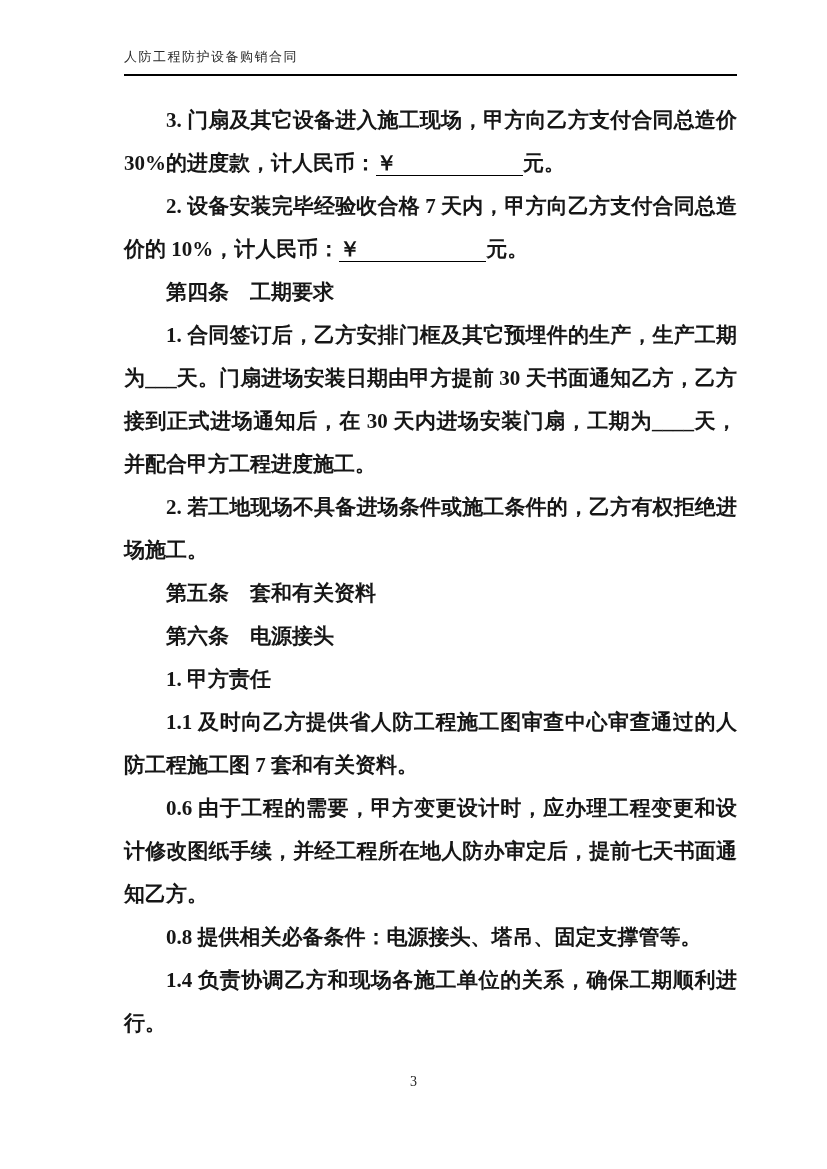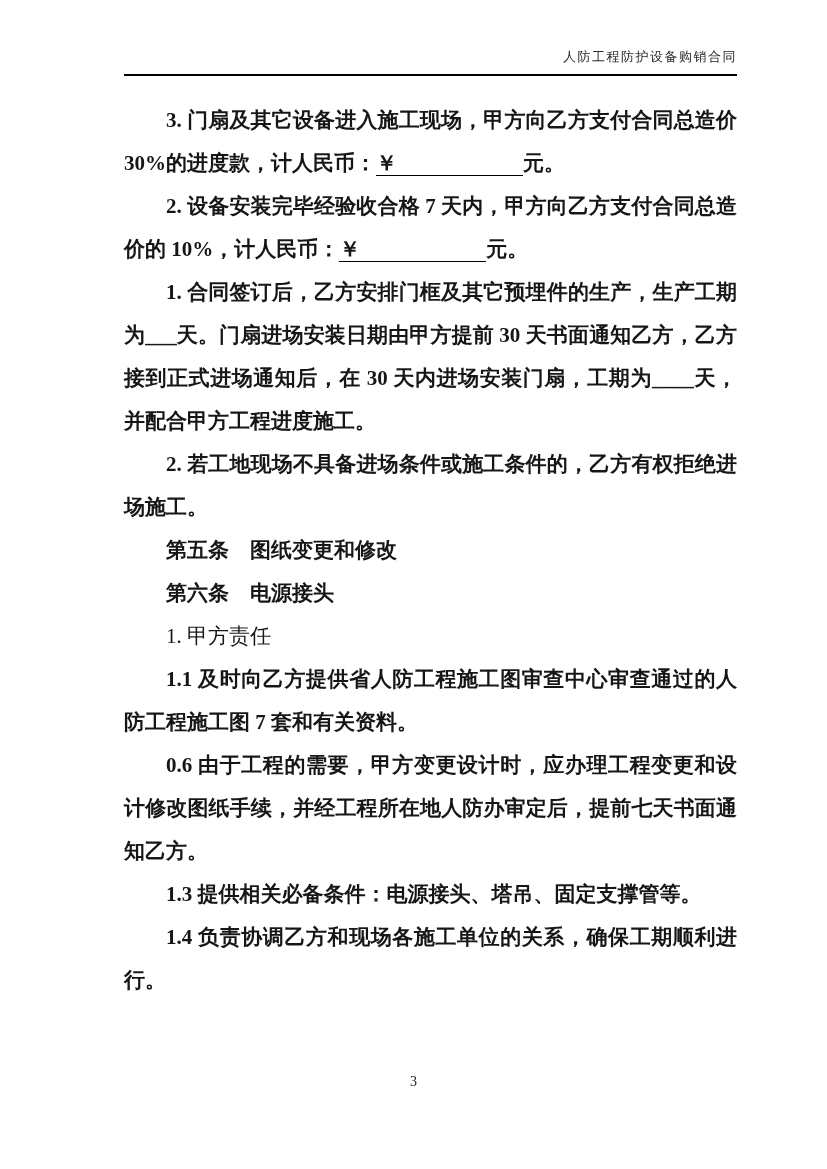--- a/index.html
+++ b/index.html
@@ -14,40 +14,39 @@
     width: 827px;
     height: 1169px;
     background: #ffffff;
     overflow: hidden;
   }
   .page-header {
     position: absolute;
     left: 124px;
     top: 48px;
     width: 613px;
-    text-align: right;
     font-size: 13px;
     letter-spacing: 1.5px;
     color: #2a2a2a;
     padding-bottom: 8px;
     border-bottom: 2px solid #000000;
   }
   .content {
     position: absolute;
     left: 124px;
     top: 99px;
     width: 613px;
     font-size: 21px;
     line-height: 43px;
     text-align: justify;
     color: #161616;
   }
   .para { text-indent: 2em; font-weight: bold; }
   .heading { text-indent: 2em; font-weight: bold; }
-  .sub-heading { text-indent: 2em; font-weight: normal; }
+  .sub-heading { text-indent: 2em; font-weight: bold; }
   .amount-blank {
     border-bottom: 1px solid #000000;
     white-space: pre;
   }
   .page-footer {
     position: absolute;
     left: 0;
     top: 1074px;
     width: 827px;
     text-align: center;
@@ -63,37 +62,38 @@
   <div class="page-header">
     <span>人防工程防护设备购销合同</span>
   </div>
 
   <div class="content">
 
     <p class="para"><span>3. 门扇及其它设备进入施工现场，甲方向乙方支付合同总造价 30%的进度款，计人民币：</span><span class="amount-blank">￥　　　　　　</span><span>元。</span></p>
 
     <p class="para"><span>2. 设备安装完毕经验收合格 7 天内，甲方向乙方支付合同总造价的 10%，计人民币：</span><span class="amount-blank">￥　　　　　　</span><span>元。</span></p>
 
+    <p class="heading">第四条　工期要求</p>
 
     <p class="para">1. 合同签订后，乙方安排门框及其它预埋件的生产，生产工期为___天。门扇进场安装日期由甲方提前 30 天书面通知乙方，乙方接到正式进场通知后，在 30 天内进场安装门扇，工期为____天，并配合甲方工程进度施工。</p>
 
     <p class="para">2. 若工地现场不具备进场条件或施工条件的，乙方有权拒绝进场施工。</p>
 
-    <p class="heading">第五条　图纸变更和修改</p>
+    <p class="heading">第五条　套和有关资料</p>
 
 
     <p class="heading">第六条　电源接头</p>
 
     <p class="sub-heading">1. 甲方责任</p>
 
     <p class="para">1.1 及时向乙方提供省人防工程施工图审查中心审查通过的人防工程施工图 7 套和有关资料。</p>
 
     <p class="para">0.6 由于工程的需要，甲方变更设计时，应办理工程变更和设计修改图纸手续，并经工程所在地人防办审定后，提前七天书面通知乙方。</p>
 
-    <p class="para">1.3 提供相关必备条件：电源接头、塔吊、固定支撑管等。</p>
+    <p class="para">0.8 提供相关必备条件：电源接头、塔吊、固定支撑管等。</p>
 
     <p class="para">1.4 负责协调乙方和现场各施工单位的关系，确保工期顺利进行。</p>
 
   </div>
 
   <div class="page-footer">
     <span>3</span>
   </div>
 
 </div>

